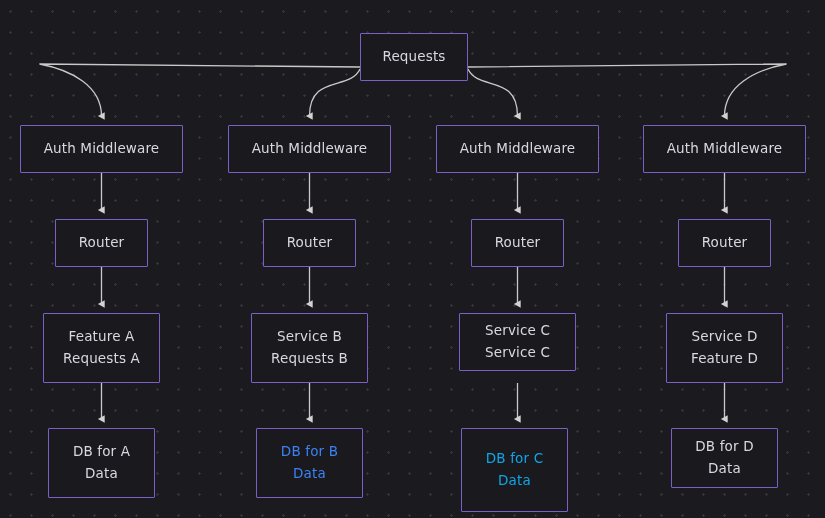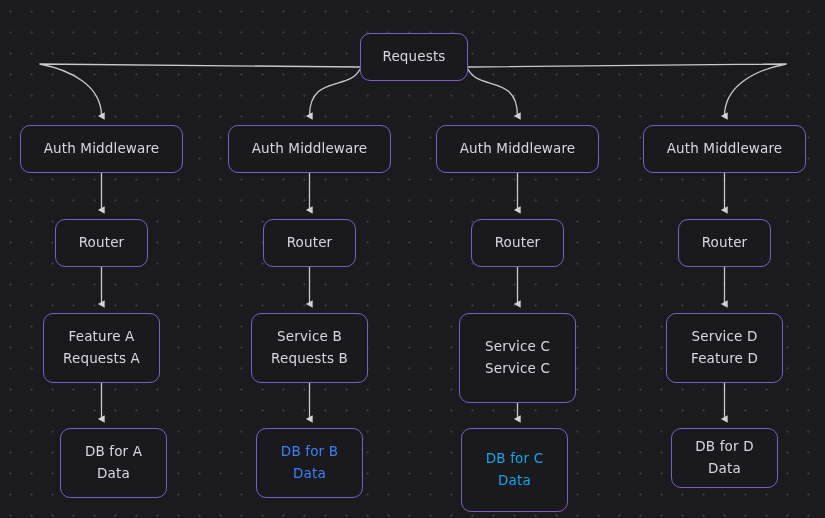--- a/index.html
+++ b/index.html
@@ -24,21 +24,21 @@
     top: 0;
     width: 825px;
     height: 518px;
     pointer-events: none;
   }
   .node {
     position: absolute;
     box-sizing: border-box;
     border: 1.5px solid #7b5fc8;
     background: #1a1a1e;
-    border-radius: 10px;
+    border-radius: 1px;
     color: #d8d8e0;
     display: flex;
     flex-direction: column;
     align-items: center;
     justify-content: center;
     font-size: 13.5px;
     line-height: 1.62;
     letter-spacing: 0.15px;
     text-align: center;
     white-space: pre;
@@ -79,20 +79,20 @@
       <div class="node" style="left: 20px; top: 125px; width: 163px; height: 48px; border-color: rgb(123, 95, 200); background: rgb(26, 26, 30); color: rgb(216, 216, 224);"><span>Auth Middleware</span></div>
       <div class="node" style="left: 228px; top: 125px; width: 163px; height: 48px; border-color: rgb(123, 95, 200); background: rgb(26, 26, 30); color: rgb(216, 216, 224);"><span>Auth Middleware</span></div>
       <div class="node" style="left: 436px; top: 125px; width: 163px; height: 48px; border-color: rgb(123, 95, 200); background: rgb(26, 26, 30); color: rgb(216, 216, 224);"><span>Auth Middleware</span></div>
       <div class="node" style="left: 643px; top: 125px; width: 163px; height: 48px; border-color: rgb(123, 95, 200); background: rgb(26, 26, 30); color: rgb(216, 216, 224);"><span>Auth Middleware</span></div>
       <div class="node" style="left: 55px; top: 219px; width: 93px; height: 48px; border-color: rgb(123, 95, 200); background: rgb(26, 26, 30); color: rgb(216, 216, 224);"><span>Router</span></div>
       <div class="node" style="left: 263px; top: 219px; width: 93px; height: 48px; border-color: rgb(123, 95, 200); background: rgb(26, 26, 30); color: rgb(216, 216, 224);"><span>Router</span></div>
       <div class="node" style="left: 471px; top: 219px; width: 93px; height: 48px; border-color: rgb(123, 95, 200); background: rgb(26, 26, 30); color: rgb(216, 216, 224);"><span>Router</span></div>
       <div class="node" style="left: 678px; top: 219px; width: 93px; height: 48px; border-color: rgb(123, 95, 200); background: rgb(26, 26, 30); color: rgb(216, 216, 224);"><span>Router</span></div>
       <div class="node" style="left: 43px; top: 313px; width: 117px; height: 70px; border-color: rgb(123, 95, 200); background: rgb(26, 26, 30); color: rgb(216, 216, 224);"><span>Feature A</span><span class="line2">Requests A</span></div>
       <div class="node" style="left: 251px; top: 313px; width: 117px; height: 70px; border-color: rgb(123, 95, 200); background: rgb(26, 26, 30); color: rgb(216, 216, 224);"><span>Service B</span><span class="line2">Requests B</span></div>
-      <div class="node" style="left: 459px; top: 313px; width: 117px; height: 90px; border-color: rgb(123, 95, 200); background: rgb(26, 26, 30); color: rgb(216, 216, 224);"><span>Service C</span><span class="line2">Service C</span></div>
+      <div class="node" style="left: 459px; top: 313px; width: 117px; height: 58px; border-color: rgb(123, 95, 200); background: rgb(26, 26, 30); color: rgb(216, 216, 224);"><span>Service C</span><span class="line2">Service C</span></div>
       <div class="node" style="left: 666px; top: 313px; width: 117px; height: 70px; border-color: rgb(123, 95, 200); background: rgb(26, 26, 30); color: rgb(216, 216, 224); align-items: center;"><span>Service D</span><span class="line2">Feature D</span></div>
-      <div class="node" style="left: 48px; top: 428px; width: 107px; height: 70px; border-color: rgb(123, 95, 200); background: rgb(26, 26, 30); color: rgb(216, 216, 224); margin-left: 12px;"><span>DB for A</span><span class="line2">Data</span></div>
+      <div class="node" style="left: 48px; top: 428px; width: 107px; height: 70px; border-color: rgb(123, 95, 200); background: rgb(26, 26, 30); color: rgb(216, 216, 224);"><span>DB for A</span><span class="line2">Data</span></div>
       <div class="node" style="left: 256px; top: 428px; width: 107px; height: 70px; border-color: rgb(123, 95, 200); background: rgb(26, 26, 30); color: #3b82f6;"><span>DB for B</span><span class="line2">Data</span></div>
       <div class="node" style="left: 461px; top: 428px; width: 107px; height: 84px; border-color: rgb(123, 95, 200); background: rgb(26, 26, 30); color: #0ea5e9;"><span>DB for C</span><span class="line2">Data</span></div>
       <div class="node" style="left: 671px; top: 428px; width: 107px; height: 60px; border-color: rgb(123, 95, 200); background: rgb(26, 26, 30); color: rgb(216, 216, 224);"><span>DB for D</span><span class="line2">Data</span></div>
     </div>
 </div>
 
 </body></html>

